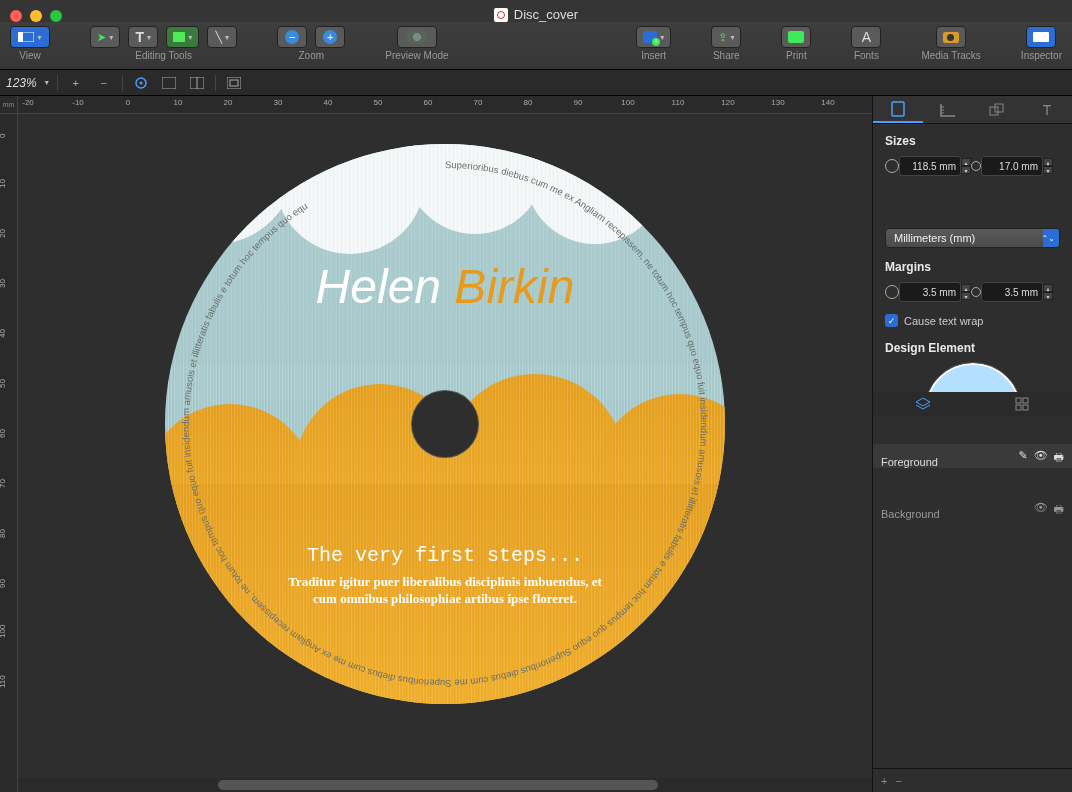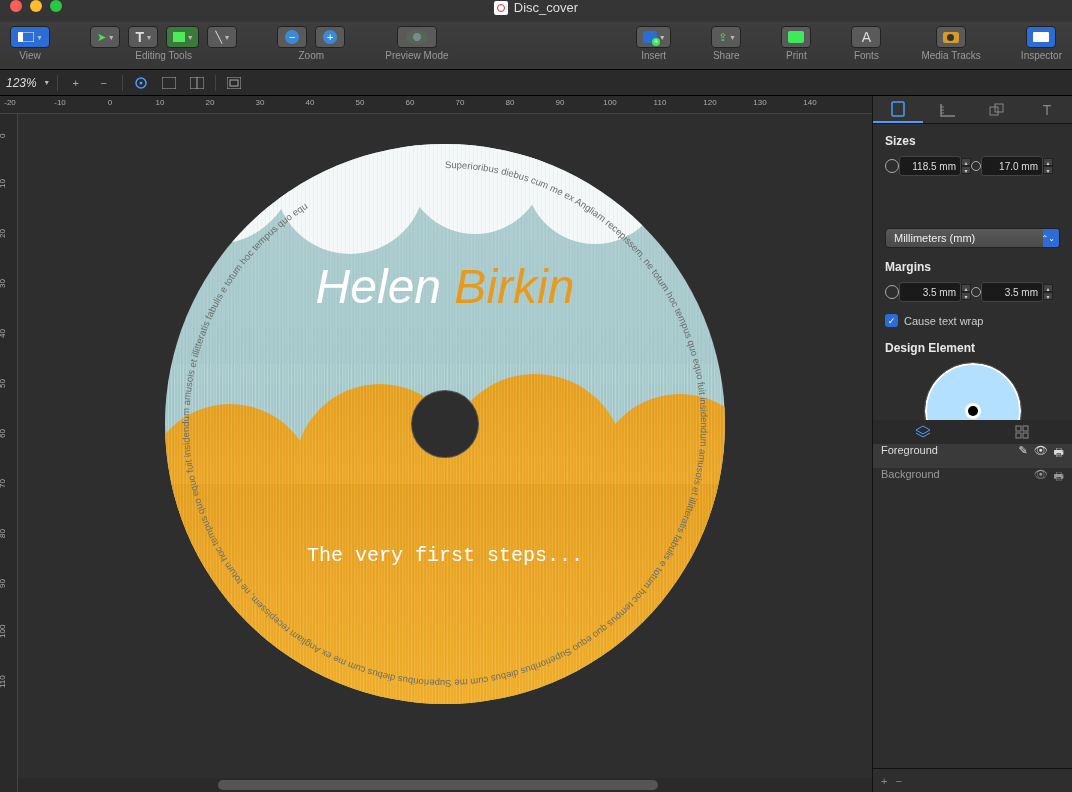--- a/index.html
+++ b/index.html
@@ -1,19 +1,19 @@
 <!DOCTYPE html>
 <html><head>
 <meta charset="utf-8">
 <style>
   * { margin:0; padding:0; box-sizing:border-box; font-family:-apple-system,BlinkMacSystemFont,"Helvetica Neue",sans-serif; }
   body { background:#1e1e1e; width:1072px; height:792px; overflow:hidden; color:#ccc; font-size:11px; }
   
   
-  .titlebar { height:22px; background:#353535; display:flex; align-items:flex-start; padding:0 10px; position:relative; }
+  .titlebar { height:22px; background:#353535; display:flex; align-items:flex-end; padding:0 10px; position:relative; }
   .traffic { display:flex; gap:8px; }
   .tl { width:12px; height:12px; border-radius:50%; }
   .tl.red{background:#ff5f57;} .tl.yel{background:#febc2e;} .tl.grn{background:#28c840;}
   .title { position:absolute; left:0; right:0; text-align:center; color:#ddd; font-size:13px; display:flex; justify-content:center; align-items:center; gap:6px; }
   .docicon { width:14px; height:14px; background:#fff; border-radius:2px; position:relative; }
   .docicon::before{content:""; position:absolute; top:3px; left:3px; right:3px; bottom:3px; border:1px solid #c33; border-radius:50%;}
 
   
   .toolbar { height:48px; background:linear-gradient(#3e3e3e,#363636); display:flex; align-items:flex-start; padding:4px 10px 0; gap:40px; border-bottom:1px solid #000; }
   .toolgroup { display:flex; flex-direction:column; align-items:center; gap:2px; }
@@ -30,21 +30,21 @@
   
   .subtool { height:26px; background:#2a2a2a; border-bottom:1px solid #000; display:flex; align-items:center; padding:0 6px; gap:8px; }
   .zoomlabel{color:#ddd;font-size:12px;font-style:italic;}
   .iconbtn { width:20px; height:20px; display:flex; align-items:center; justify-content:center; color:#aaa; border-radius:3px; }
   .iconbtn.active{color:#4a9eff;}
   .vsep{width:1px;height:16px;background:#444;}
 
   
   .main { display:flex; height:696px; }
   .canvas-area { flex:1; background:#2e2e2e; position:relative; overflow:hidden; }
-  .ruler-h { height:18px; background:#2a2a2a; border-bottom:1px solid #444; position:relative; margin-left:0; font-size:8px; color:#aaa; }
+  .ruler-h { height:18px; background:#2a2a2a; border-bottom:1px solid #444; position:relative; margin-left:18px; font-size:8px; color:#aaa; }
   .ruler-h .tick{position:absolute; top:2px; transform:translateX(-50%);}
   .ruler-v { width:18px; background:#2a2a2a; border-right:1px solid #444; position:absolute; left:0; top:18px; bottom:0; font-size:8px; color:#aaa;}
   .ruler-v .tick{position:absolute; left:2px; transform:translateY(-50%) rotate(-90deg); transform-origin:left center; width:20px;}
   .ruler-corner{position:absolute;left:0;top:0;width:18px;height:18px;background:#2a2a2a;border-right:1px solid #444;border-bottom:1px solid #444;font-size:7px;color:#888;display:flex;align-items:center;justify-content:center;}
   .canvas { position:absolute; left:18px; top:18px; right:0; bottom:0; display:flex; align-items:flex-start; justify-content:center; padding-top:30px; }
 
   
   .disc { width:560px; height:560px; border-radius:50%; position:relative; overflow:hidden;
     background:
       repeating-linear-gradient(90deg, rgba(255,255,255,0.08) 0 1px, transparent 1px 3px),
@@ -88,21 +88,21 @@
   .select .chev2{position:absolute;right:4px;font-size:8px;color:#fff;z-index:1;}
   .chk{display:flex;align-items:center;gap:6px;margin:8px 0 14px;}
   .chk .box{width:13px;height:13px;background:#2c6dd5;border-radius:3px;display:flex;align-items:center;justify-content:center;color:#fff;font-size:9px;}
   .miniDisc{width:96px;height:96px;border-radius:50%;background:#b4e0ff;margin:8px auto 14px;position:relative;border:2px solid #fff;outline:1px solid #555;}
   .miniDisc::after{content:"";position:absolute;left:50%;top:50%;width:10px;height:10px;background:#000;border-radius:50%;transform:translate(-50%,-50%);box-shadow:0 0 0 3px #fff;}
   
   .infoheader{height:22px;background:#3a3a3a;display:flex;align-items:center;padding:0 10px;font-weight:600;border-top:1px solid #111;border-bottom:1px solid #111; font-size:12px;}
   .infotabs{height:24px;display:flex;background:#2a2a2a;}
   .itab{flex:1;display:flex;align-items:center;justify-content:center;color:#888;}
   .itab.active{color:#4a9eff;}
-  .layerrow{height:24px;display:flex;align-items:flex-start;padding:0 8px;color:#999;gap:6px;font-size:11px;}
+  .layerrow{height:24px;display:flex;align-items:flex-end;padding:0 8px;color:#999;gap:6px;font-size:11px;margin-top:28px;}
   .layerrow.sel{background:#3a3a3a;color:#ddd;}
   .layerrow .licons{margin-left:auto;display:flex;gap:6px;}
   .panel-footer{height:24px;border-top:1px solid #111;display:flex;align-items:center;padding:0 8px;gap:8px;color:#888;}
 </style>
 </head>
 <body>
 
 <div class="titlebar">
   <div class="traffic">
     <div class="tl red"></div>
@@ -299,20 +299,21 @@
           <span class="a">Helen </span><span class="b">Birkin</span>
         </div>
         <div class="scallop-bot">
           <div class="bump" style="left:-20px;top:40px;width:170px;height:170px;"></div>
           <div class="bump" style="left:130px;top:20px;width:170px;height:170px;"></div>
           <div class="bump" style="left:280px;top:10px;width:180px;height:180px;"></div>
           <div class="bump" style="left:430px;top:30px;width:170px;height:170px;"></div>
           <div class="fill"></div>
         </div>
         <div class="subhead">The very first steps...</div>
+        <div class="bodytext">Traditur igitur puer liberalibus disciplinis imbuendus, et cum omnibus philosophiae artibus ipse floreret.</div>
         <div class="disc-hole"></div>
       </div>
     </div>
     <div class="hscroll">
         <div class="thumb"></div>
       </div>
   </div>
 
   <div class="panel">
     <div class="panel-tabs">

